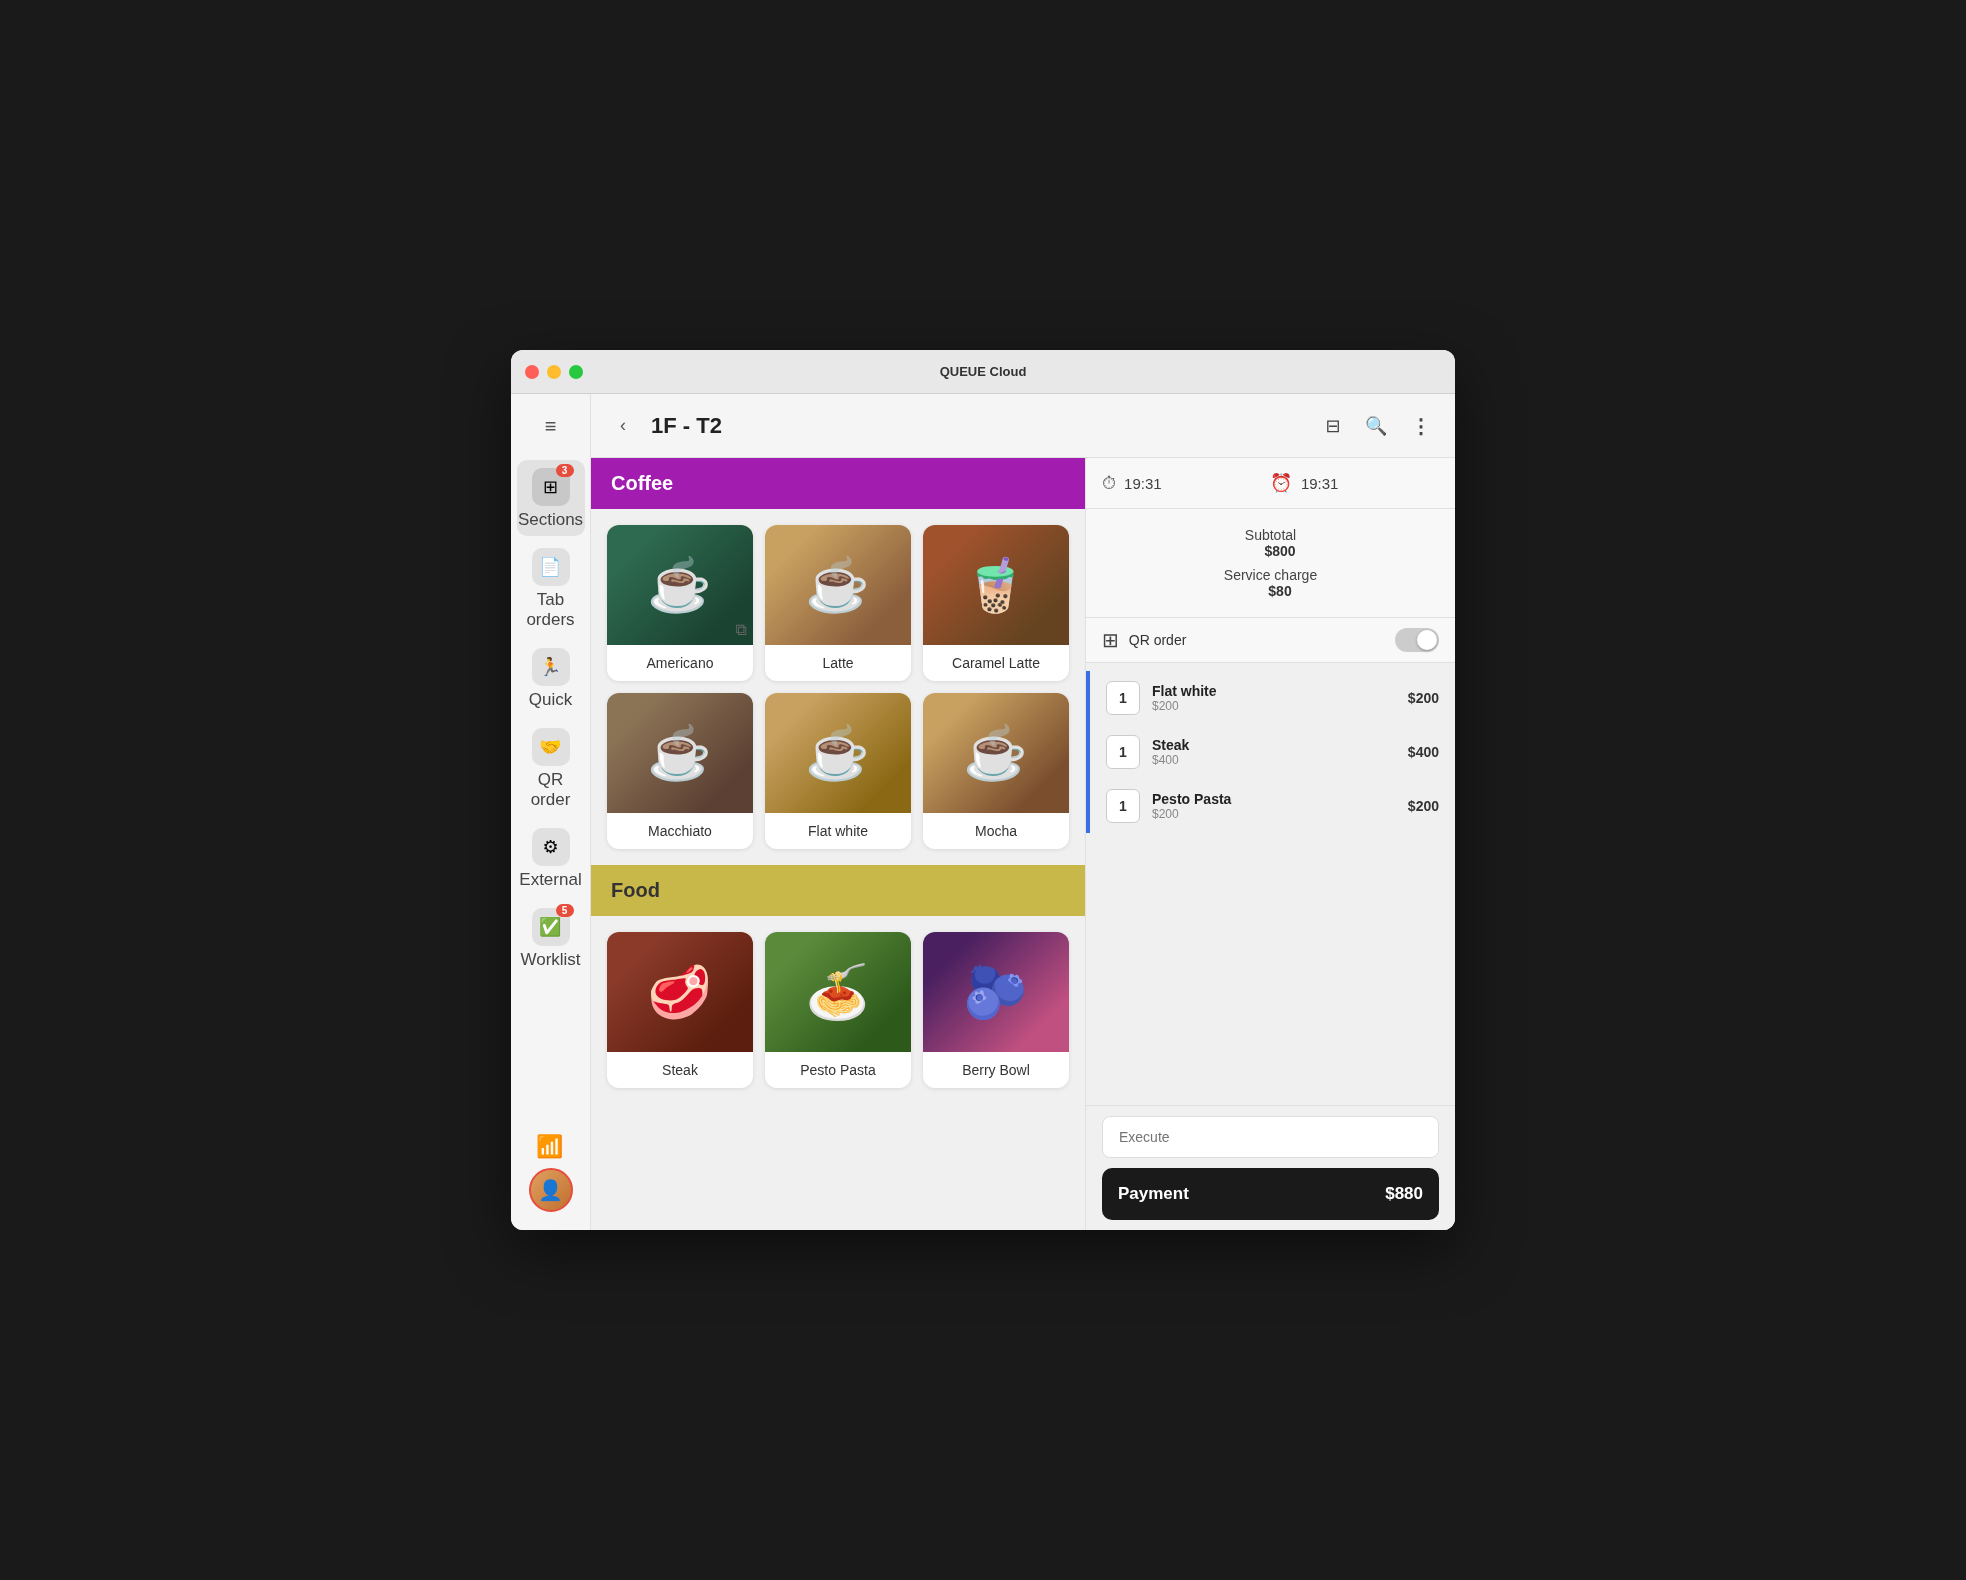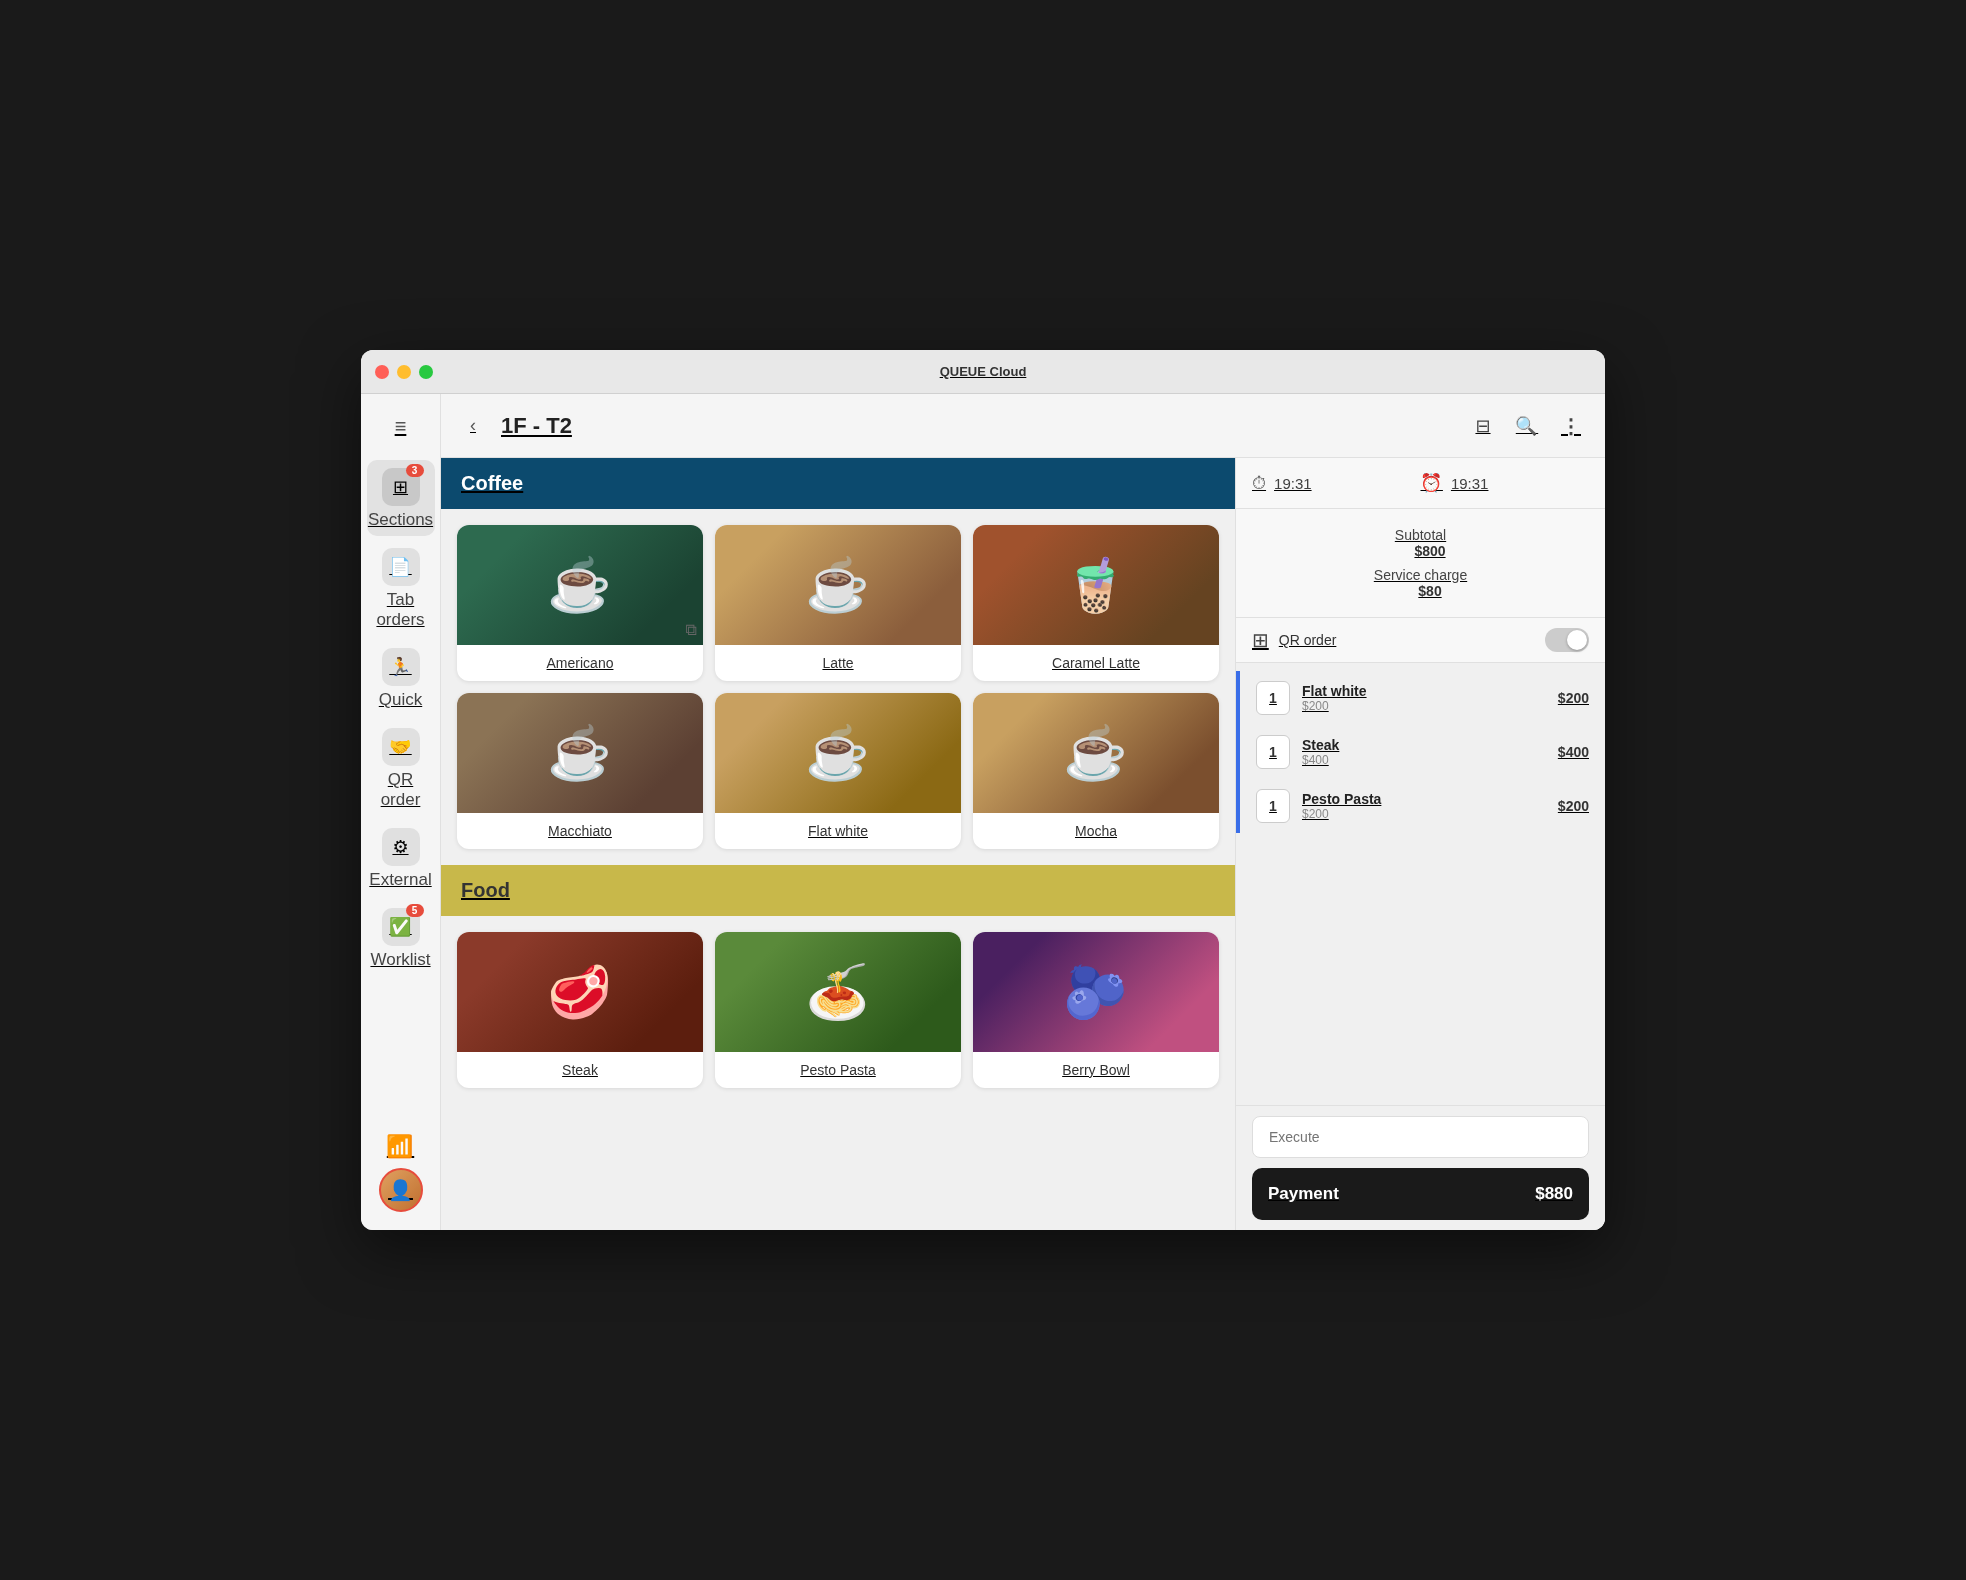--- a/index.html
+++ b/index.html
@@ -5,29 +5,28 @@
     * { box-sizing: border-box; margin: 0; padding: 0; }
     body {
       background: #1a1a1a;
       display: flex;
       align-items: center;
       justify-content: center;
       min-height: 100vh;
       font-family: -apple-system, BlinkMacSystemFont, 'Segoe UI', sans-serif;
     }
     .window {
-      width: 1244px;
+      width: 944px;
       height: 880px;
       background: #f0f0f0;
       border-radius: 12px;
       overflow: hidden;
       box-shadow: 0 20px 60px rgba(0,0,0,0.5);
       display: flex;
       flex-direction: column;
-      text-decoration: underline;
     }
     .titlebar {
       background: #e8e8e8;
       height: 44px;
       display: flex;
       align-items: center;
       justify-content: center;
       position: relative;
       border-bottom: 1px solid #d0d0d0;
       flex-shrink: 0;
@@ -208,21 +207,21 @@
       padding: 0;
       background: #f0f0f0;
     }
     .category-header {
       padding: 14px 20px;
       font-size: 20px;
       font-weight: 700;
       color: white;
     }
     .category-header.coffee {
-      background: #0c4a6e;
+      background: #a21caf;
     }
     .category-header.food {
       background: #c8b84a;
       color: #333;
     }
     .items-grid {
       display: grid;
       grid-template-columns: repeat(3, 1fr);
       gap: 12px;
       padding: 16px;

